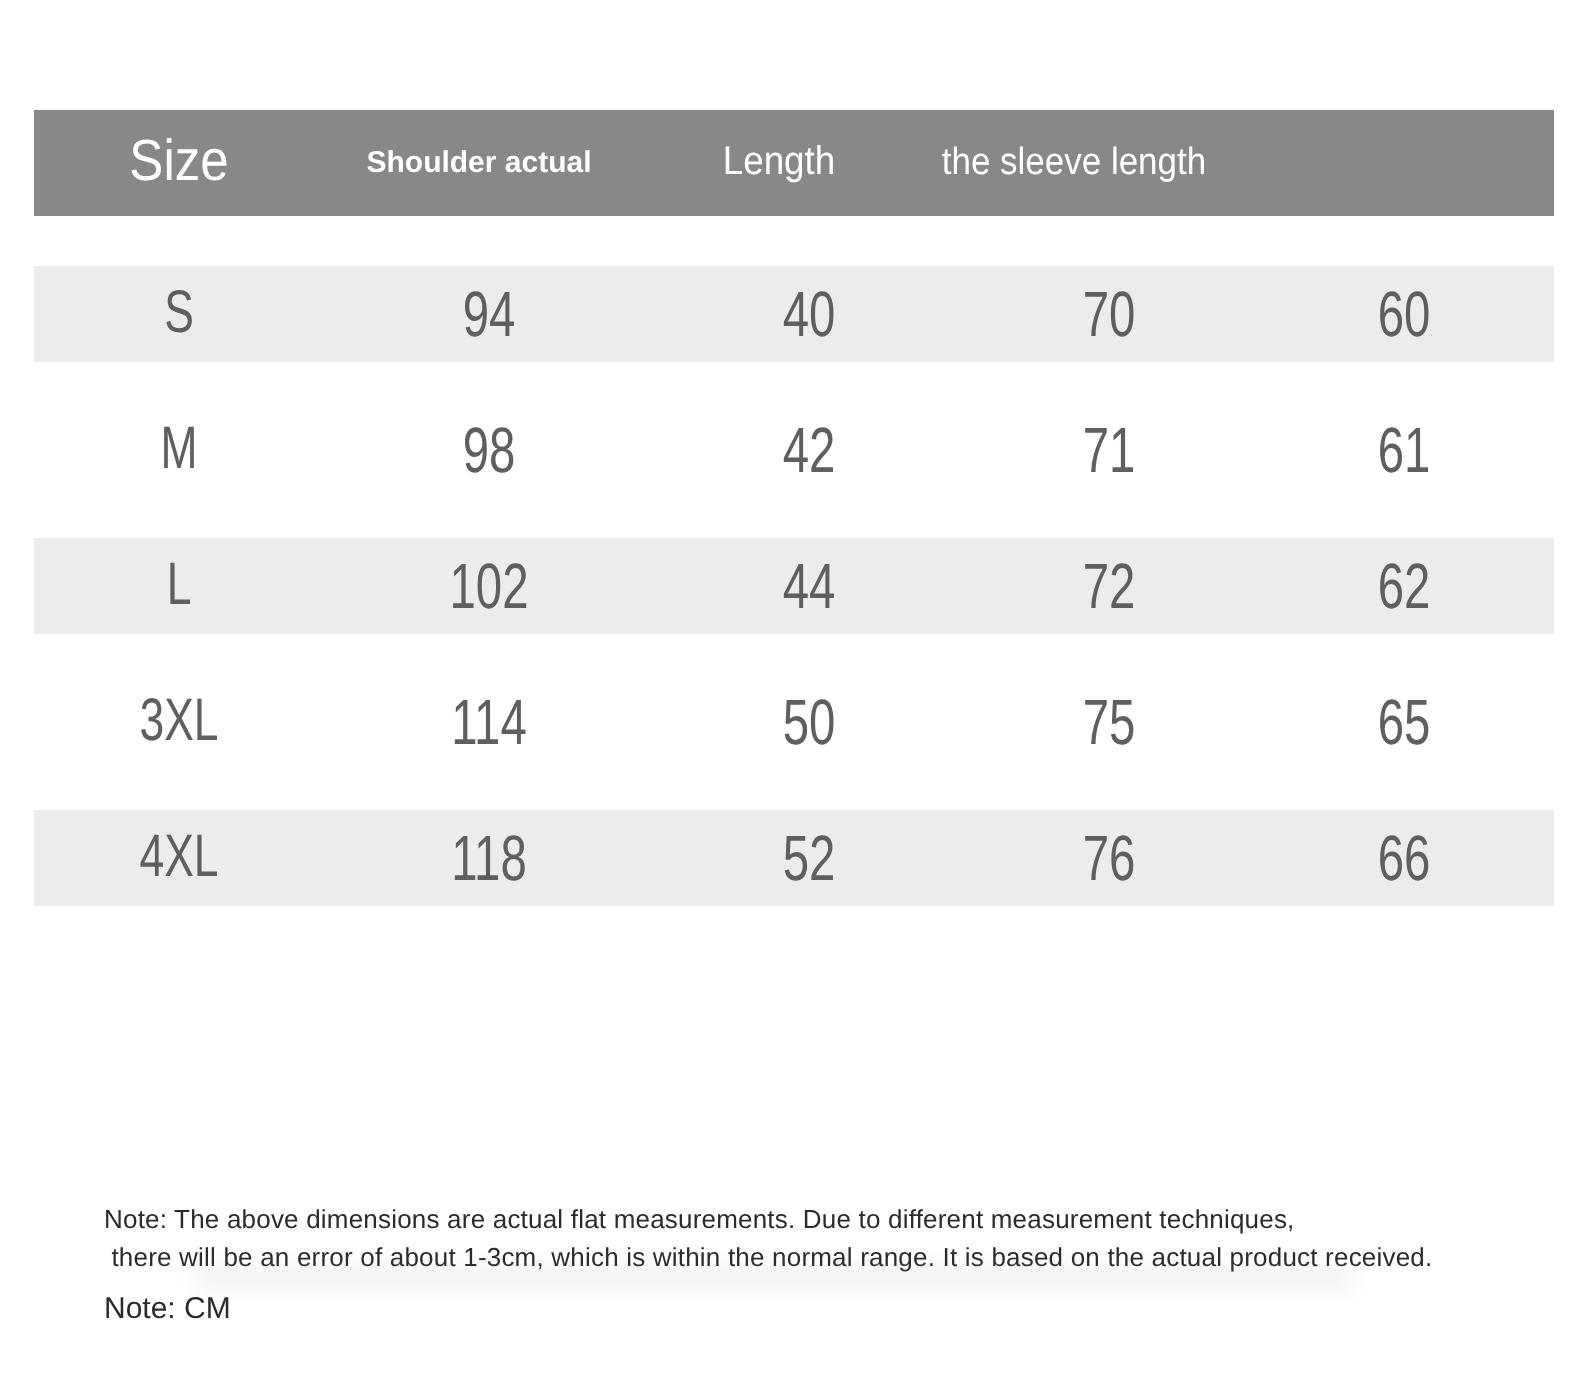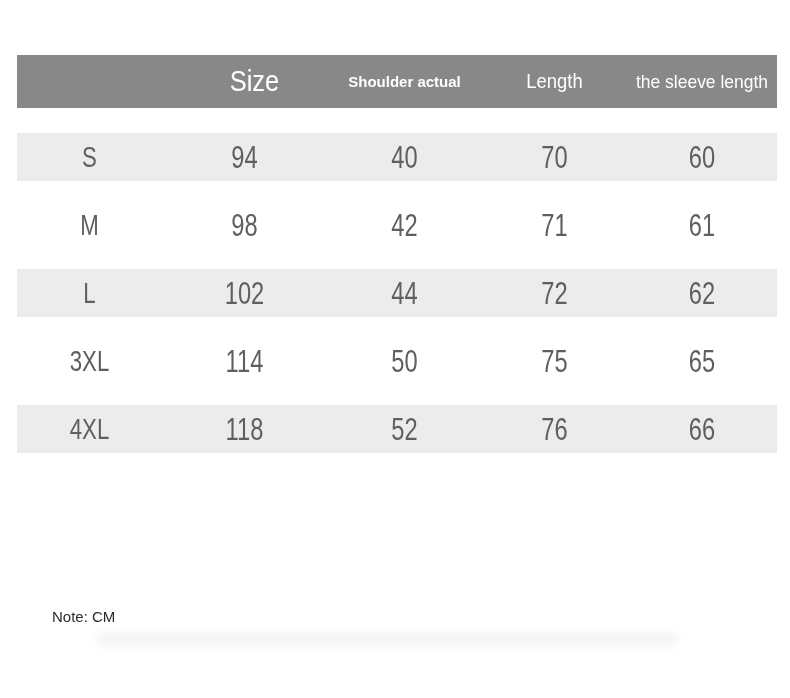--- a/index.html
+++ b/index.html
@@ -17,21 +17,20 @@
     display: flex;
     box-sizing: border-box;
   }
   .header {
     margin-top: 55px;
     height: 53px;
     background: #888888;
     color: #ffffff;
     align-items: center;
     margin-bottom: 25px;
-    justify-content: flex-end;
   }
   .row {
     margin-left: 17px;
     width: 760px;
     height: 48px;
     display: flex;
     align-items: center;
     margin-bottom: 20px;
   }
   .row.stripe { background: #ececec; }
@@ -130,17 +129,19 @@
     <div class="row stripe">
       <div class="cell c1">4XL</div>
       <div class="cell c2">118</div>
       <div class="cell c3">52</div>
       <div class="cell c4">76</div>
       <div class="cell c5">66</div>
     </div>
   </div>
 
   <div class="note">
+    <div class="note-line">Note: The above dimensions are actual flat measurements. Due to different measurement techniques,</div>
+    <div class="note-line"> there will be an error of about 1-3cm, which is within the normal range. It is based on the actual product received.</div>
     <div class="ghost"></div>
     <div class="unit">Note: CM</div>
   </div>
 
 </div>
 
 </body></html>

